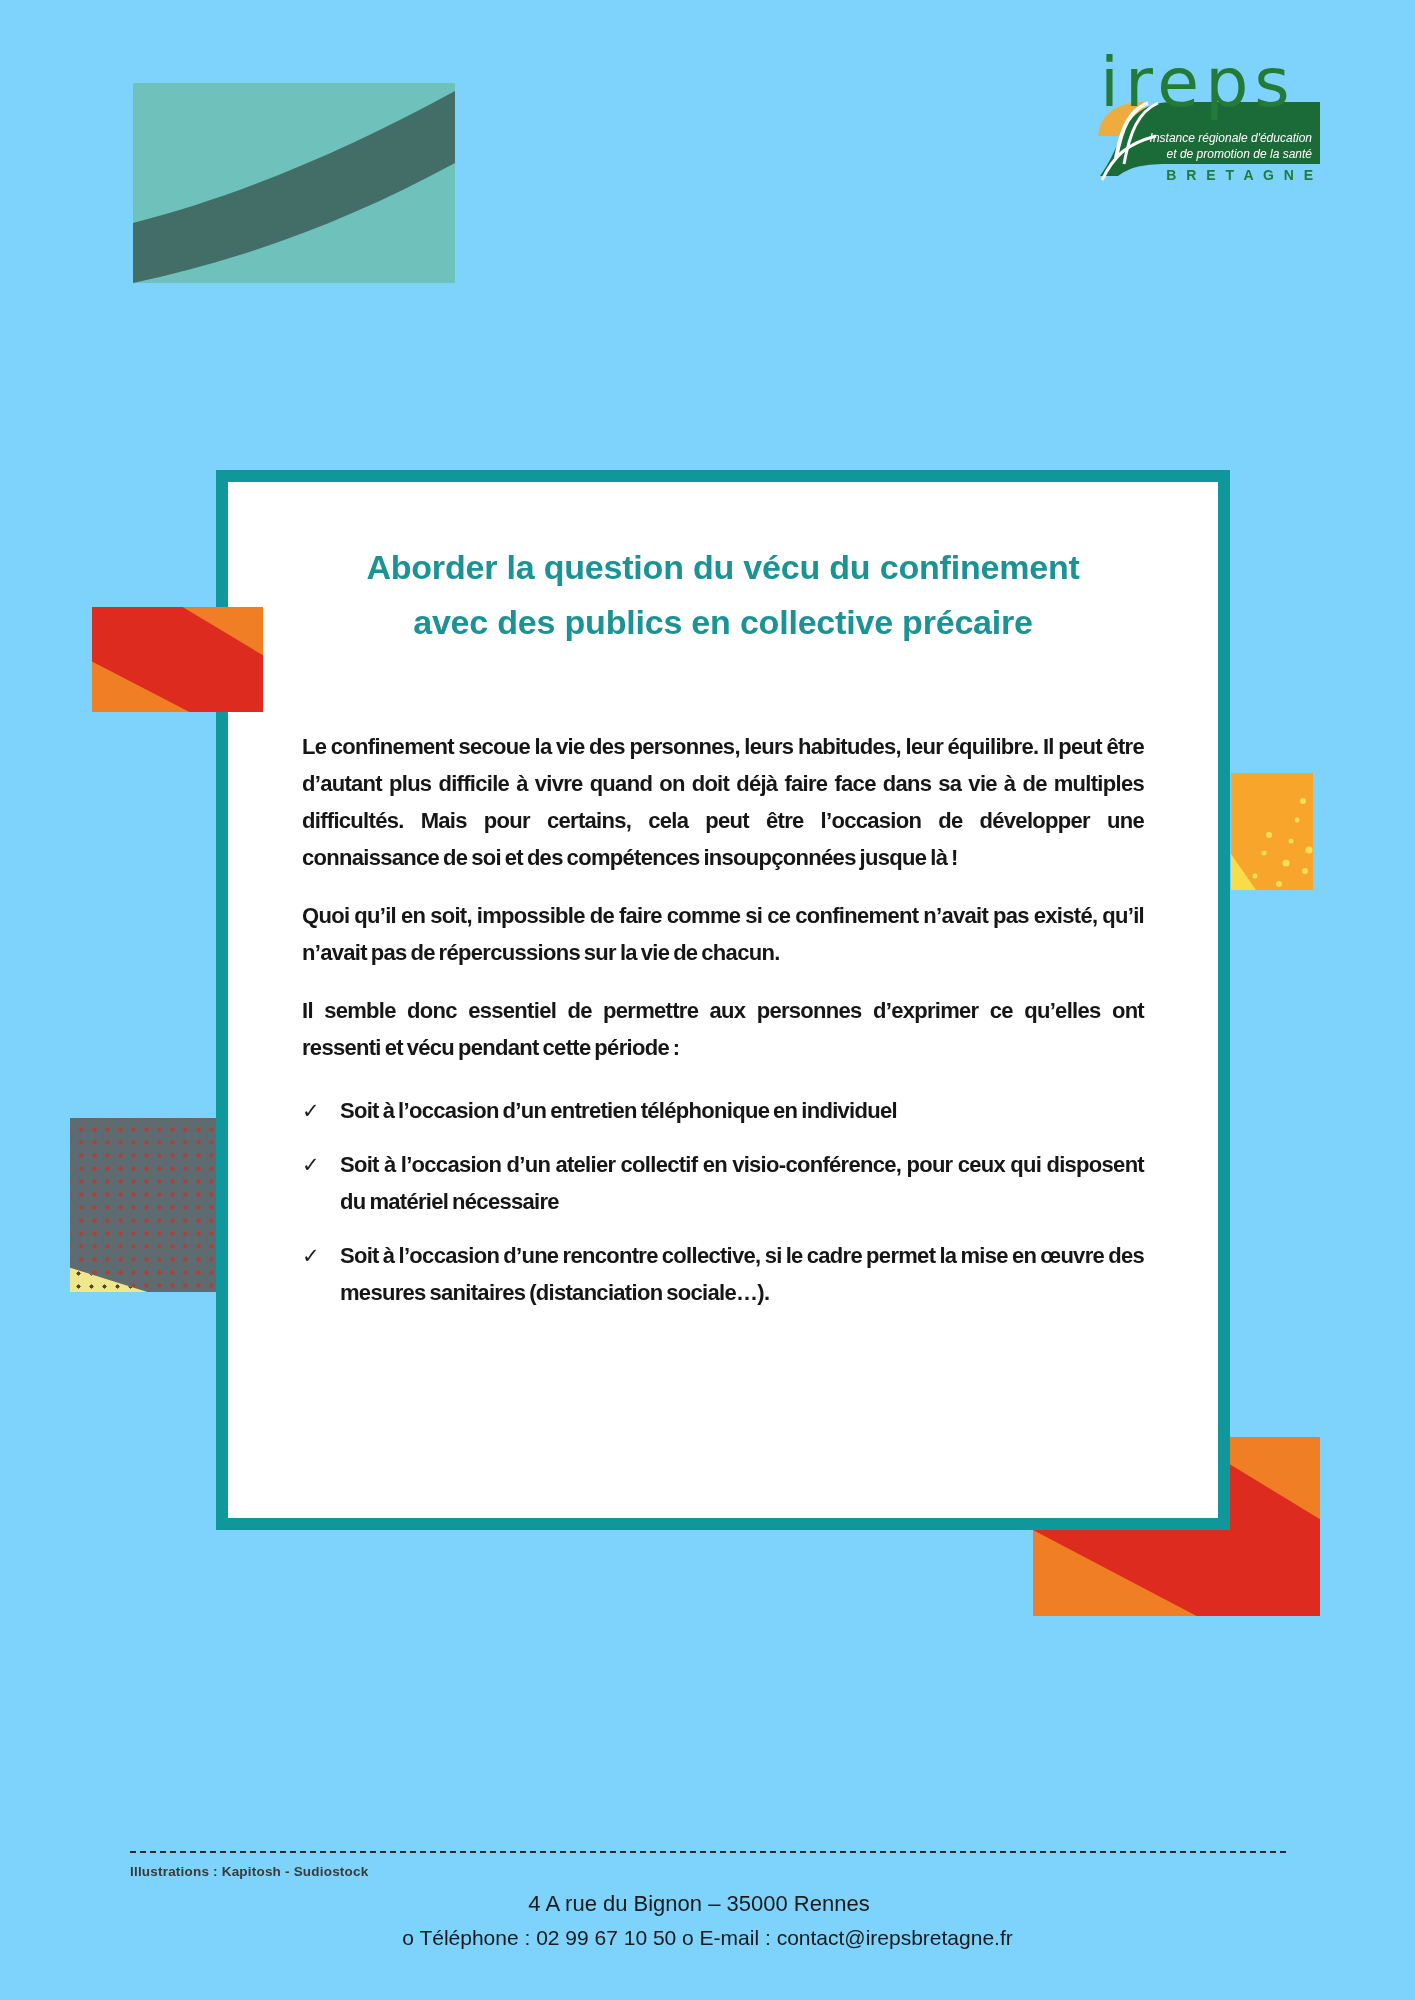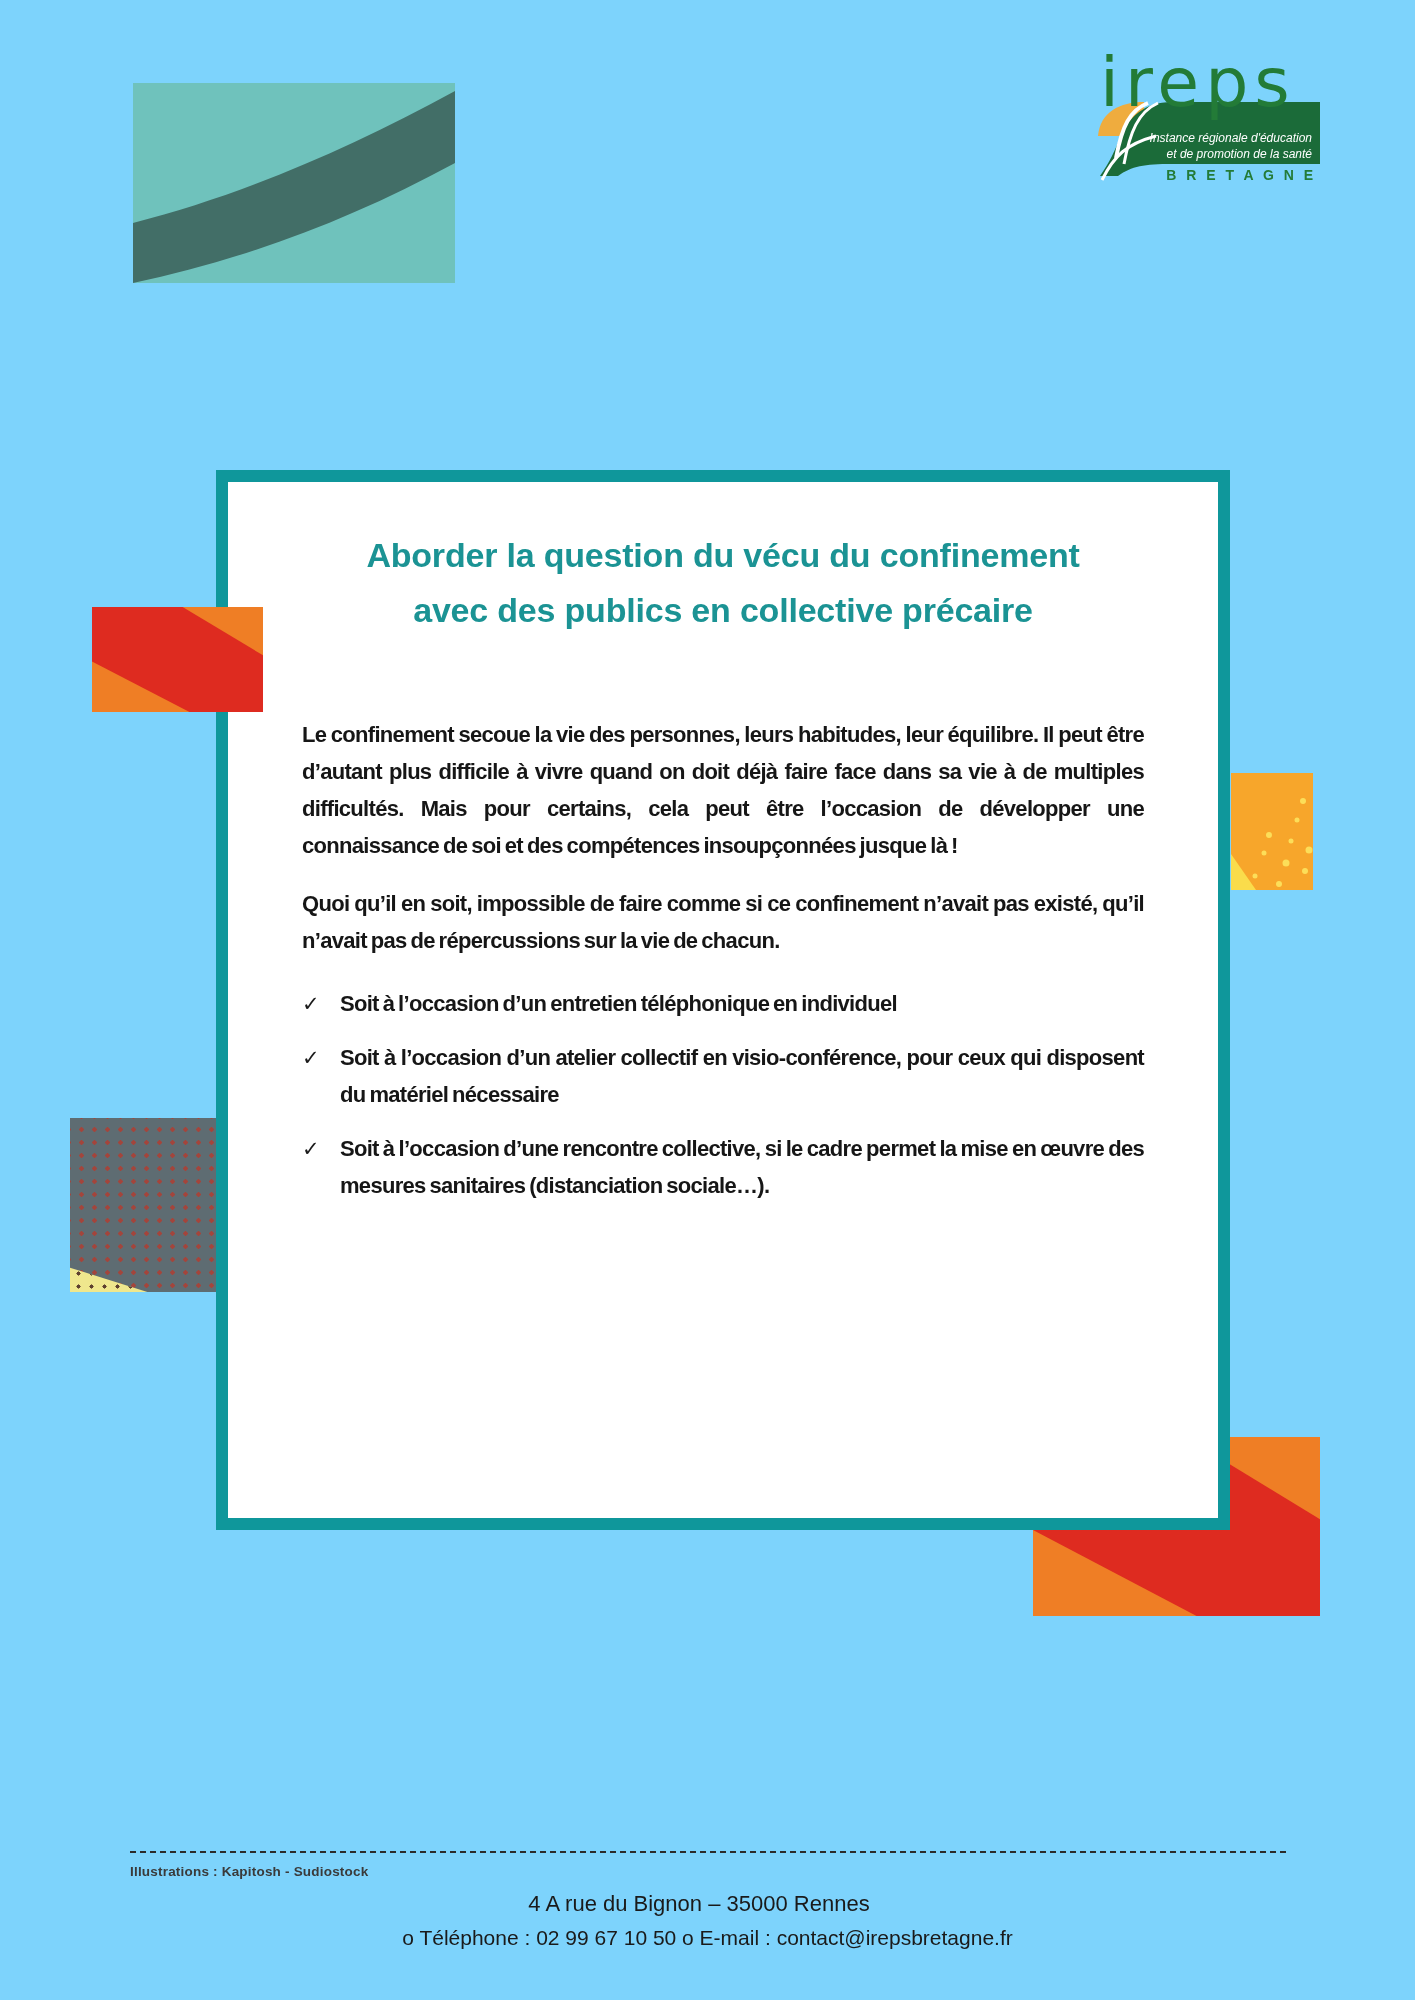--- a/index.html
+++ b/index.html
@@ -32,21 +32,21 @@
   #deco-bottomright-redorange { left: 1033px; top: 1437px; width: 287px; height: 179px; z-index: 1; }
 
   
   #card {
     left: 216px; top: 470px; width: 1014px; height: 1060px;
     box-sizing: border-box;
     background: #ffffff;
     border: 12px solid var(--teal-border);
     z-index: 2;
   }
-  #card-inner { padding: 46px 74px 0 74px; }
+  #card-inner { padding: 58px 74px 0 74px; }
   #card-title {
     margin: 0 0 78px 0;
     text-align: center;
     color: var(--title-teal);
     font-size: 34px; font-weight: bold;
     line-height: 55px; letter-spacing: -0.2px;
   }
   .body-text {
     color: #161616;
     font-size: 22px; font-weight: bold;
@@ -140,20 +140,21 @@
 
   <div id="card" class="abs">
     <div id="card-inner">
       <h1 id="card-title">
         <span>Aborder la question du vécu du confinement</span><br>
         <span>avec des publics en collective précaire</span>
       </h1>
 
       <p class="body-text para">Le confinement secoue la vie des personnes, leurs habitudes, leur équilibre. Il peut être d’autant plus difficile à vivre quand on doit déjà faire face dans sa vie à de multiples difficultés. Mais pour certains, cela peut être l’occasion de développer une connaissance de soi et des compétences insoupçonnées jusque là !</p>
       <p class="body-text para">Quoi qu’il en soit, impossible de faire comme si ce confinement n’avait pas existé, qu’il n’avait pas de répercussions sur la vie de chacun.</p>
+      <p class="body-text para">Il semble donc essentiel de permettre aux personnes d’exprimer ce qu’elles ont ressenti et vécu pendant cette période :</p>
 
       <div id="bullets">
         <div class="bullet body-text">
           <span class="check">✓</span>
           <span class="bullet-text">Soit à l’occasion d’un entretien téléphonique en individuel</span>
         </div>
         <div class="bullet body-text">
           <span class="check">✓</span>
           <span class="bullet-text">Soit à l’occasion d’un atelier collectif en visio-conférence, pour ceux qui disposent du matériel nécessaire</span>
         </div>

